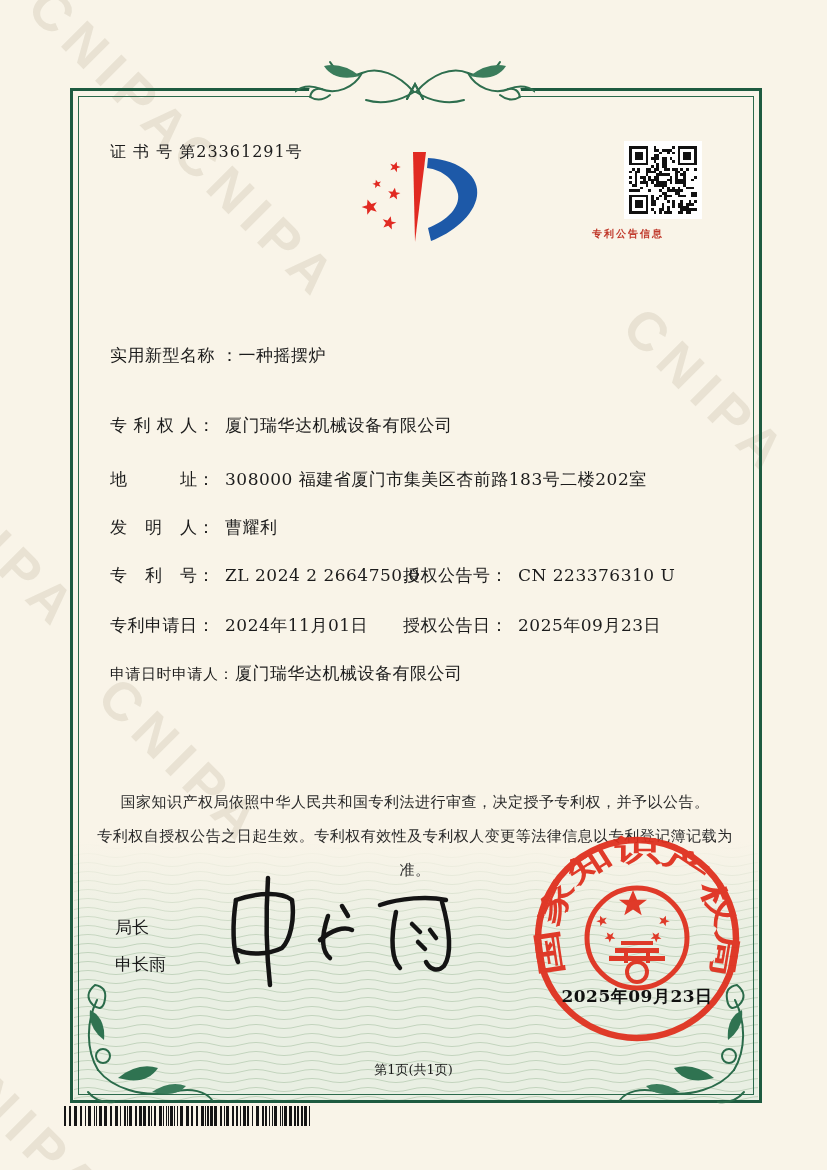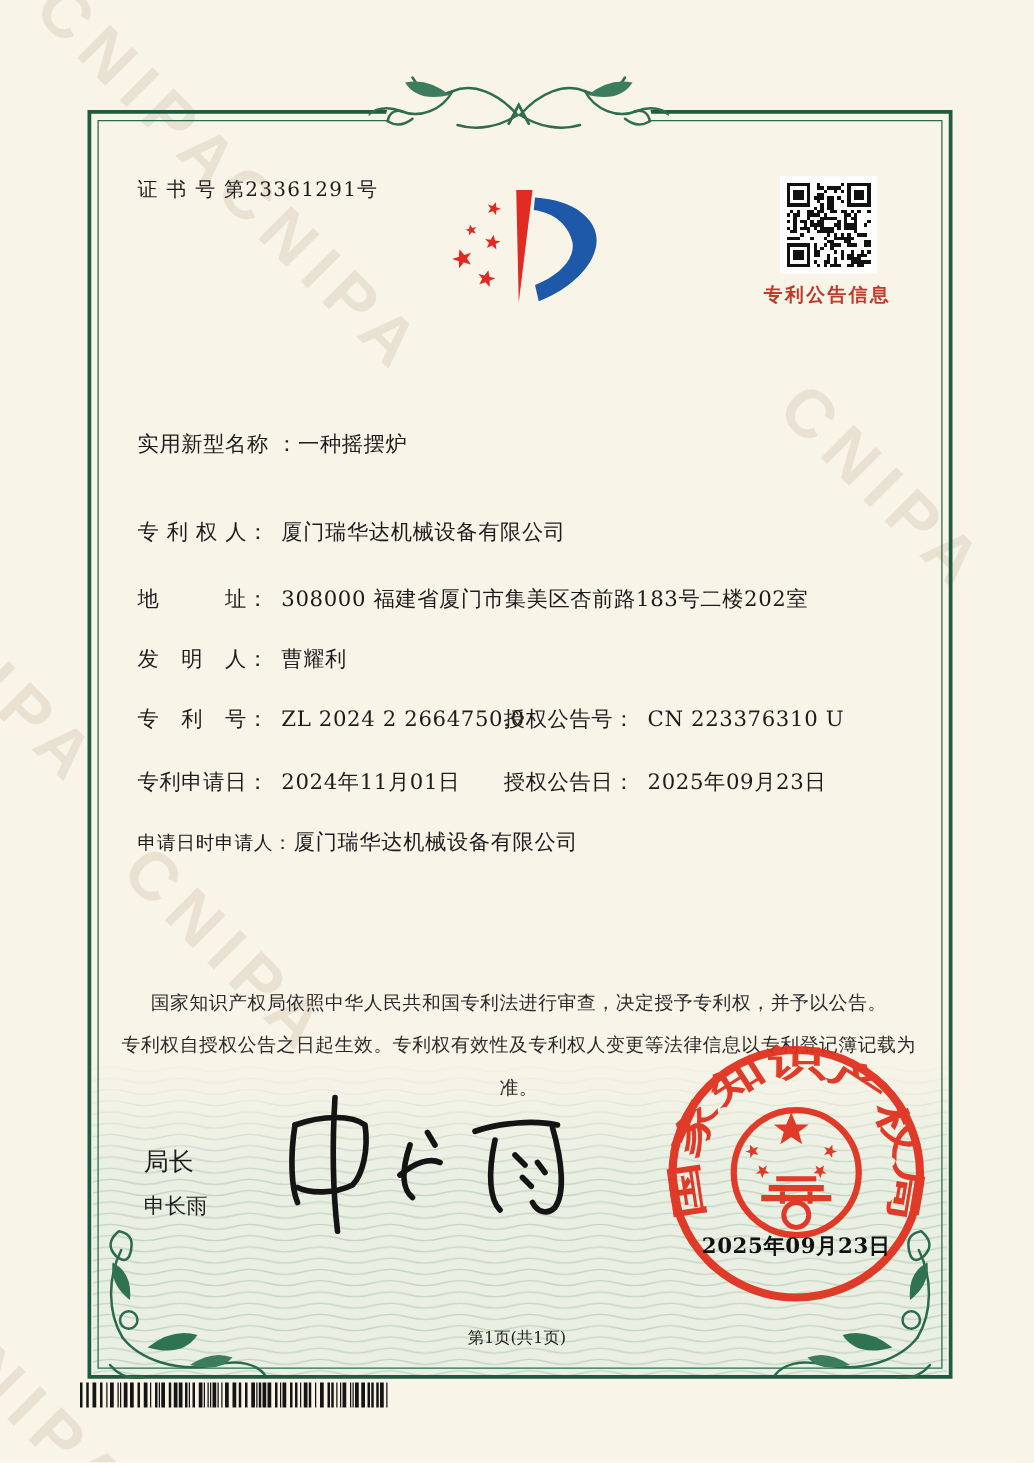--- a/index.html
+++ b/index.html
@@ -21,35 +21,35 @@
   .frame-outer{position:absolute;left:70px;top:88px;width:692px;height:1015px;
       border:3px solid #1e5b40;z-index:3;box-sizing:border-box;}
   .frame-inner{position:absolute;left:78px;top:96px;width:676px;height:999px;
       border:1px solid #2b6a4c;z-index:3;box-sizing:border-box;}
   .orn{position:absolute;z-index:4;}
 
   
   .cert-no{position:absolute;left:110px;top:142px;font-size:16px;letter-spacing:1px;z-index:5;}
   .logo-svg{position:absolute;left:355px;top:138px;z-index:5;}
   .qr-svg{position:absolute;left:624px;top:141px;z-index:5;}
-  .qr-caption{position:absolute;left:592px;top:227px;width:140px;text-align:center;
-      font-size:15px;letter-spacing:2px;font-weight:bold;z-index:5;}
+  .qr-caption{position:absolute;left:592px;top:227px;width:140px;text-align:left;
+      font-size:10px;letter-spacing:2px;font-weight:bold;z-index:5;}
   .title{position:absolute;left:0;top:244px;width:827px;text-align:center;
       font-size:37px;font-weight:bold;letter-spacing:4px;z-index:5;}
 
   .frow{position:absolute;left:110px;width:660px;font-size:17px;z-index:5;letter-spacing:0.5px;}
   .flbl{display:inline-block;min-width:115px;}
   .fval{display:inline;}
   .c2{position:absolute;left:293px;top:0;}
   .c2 .flbl{min-width:0;margin-right:10px;}
   .frow.sm .flbl{font-size:15px;min-width:125px;}
 
   .statement{position:absolute;left:95px;top:785px;width:640px;text-align:center;
       font-size:15px;line-height:34px;letter-spacing:0.5px;color:#2a2a2a;z-index:5;}
-  .signer-title{position:absolute;left:115px;top:916px;font-size:20px;z-index:5;
+  .signer-title{position:absolute;left:115px;top:916px;font-size:17px;z-index:5;
       font-family:"Liberation Sans","DejaVu Sans",sans-serif;}
   .signer-name{position:absolute;left:115px;top:953px;font-size:17px;z-index:5;
       font-family:"Liberation Sans","DejaVu Sans",sans-serif;}
   .sig-svg{position:absolute;left:200px;top:855px;z-index:5;}
 
   .seal-svg{position:absolute;left:528px;top:830px;z-index:6;}
   .seal-date{position:absolute;left:545px;top:985px;width:184px;text-align:center;
       font-size:17px;font-weight:bold;color:#101010;z-index:7;letter-spacing:0.5px;}
 
   .footer{position:absolute;left:0;top:1061px;width:827px;text-align:center;font-size:13px;z-index:5;}

